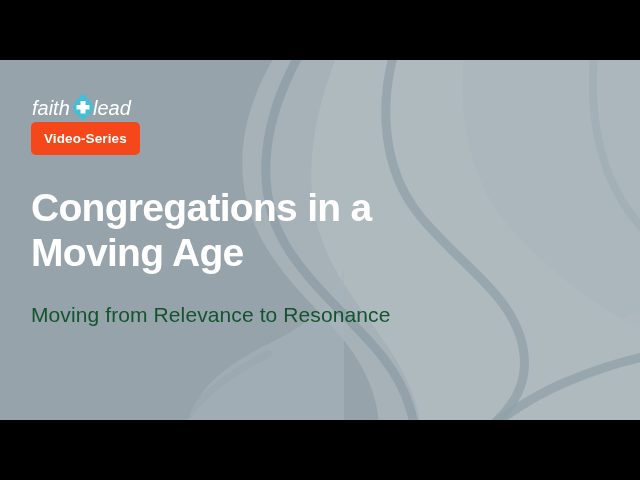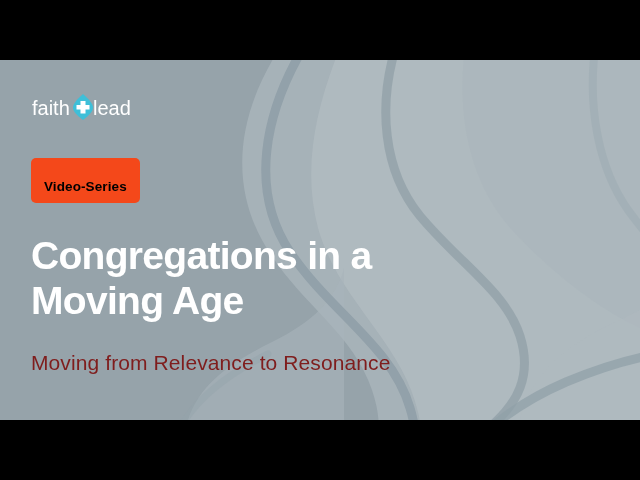--- a/index.html
+++ b/index.html
@@ -66,55 +66,55 @@
     z-index: 10;
   }
 
   
   #logo {
     position: relative;
     display: inline-flex;
     align-items: center;
     height: 30px;
     margin-top: 6px;
-    margin-bottom: 36px;
     width: 120px;
+    font-style: italic;
   }
   #logo-svg { display: block; }
 
   
   #badge-row { display: flex; }
   #badge {
     display: inline-block;
     background: #f4481a;
-    color: #000000;
+    color: #ffffff;
     font-size: 13.5px;
     font-weight: 600;
     letter-spacing: 0.1px;
     line-height: 1;
-    padding: 22px 13px 9px 13px;
+    padding: 10px 13px 9px 13px;
     border-radius: 5px;
     white-space: nowrap;
   }
 
   
   #headline {
     margin-top: 30px;
     color: #ffffff;
     font-size: 39px;
     font-weight: 700;
     line-height: 1.16;
     letter-spacing: -0.7px;
     max-width: 420px;
   }
 
   
   #subtitle {
     margin-top: 26px;
-    color: #7f1d1d;
+    color: #14532d;
     font-size: 21px;
     font-weight: 400;
     letter-spacing: 0.1px;
     line-height: 1.3;
   }
 </style>
 </head>
 <body>
 
 <div id="video-frame">

